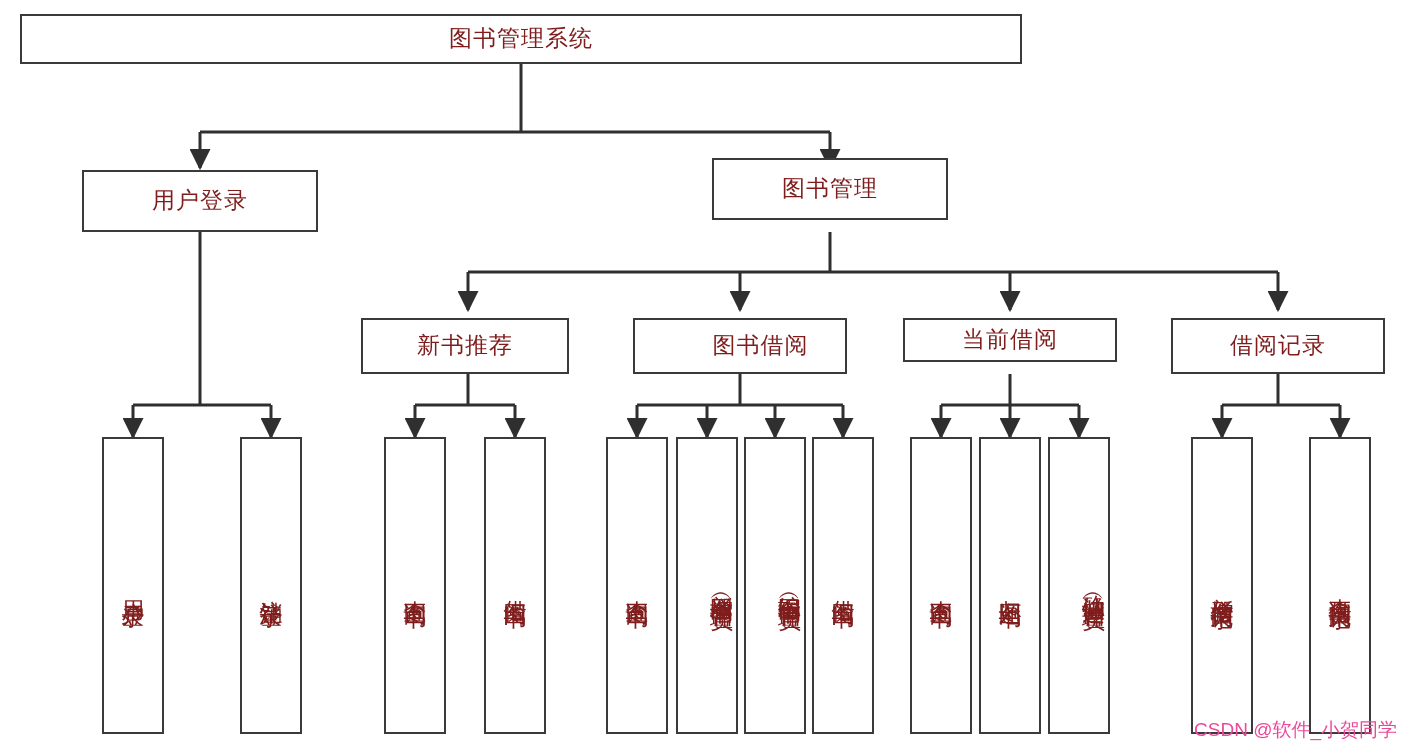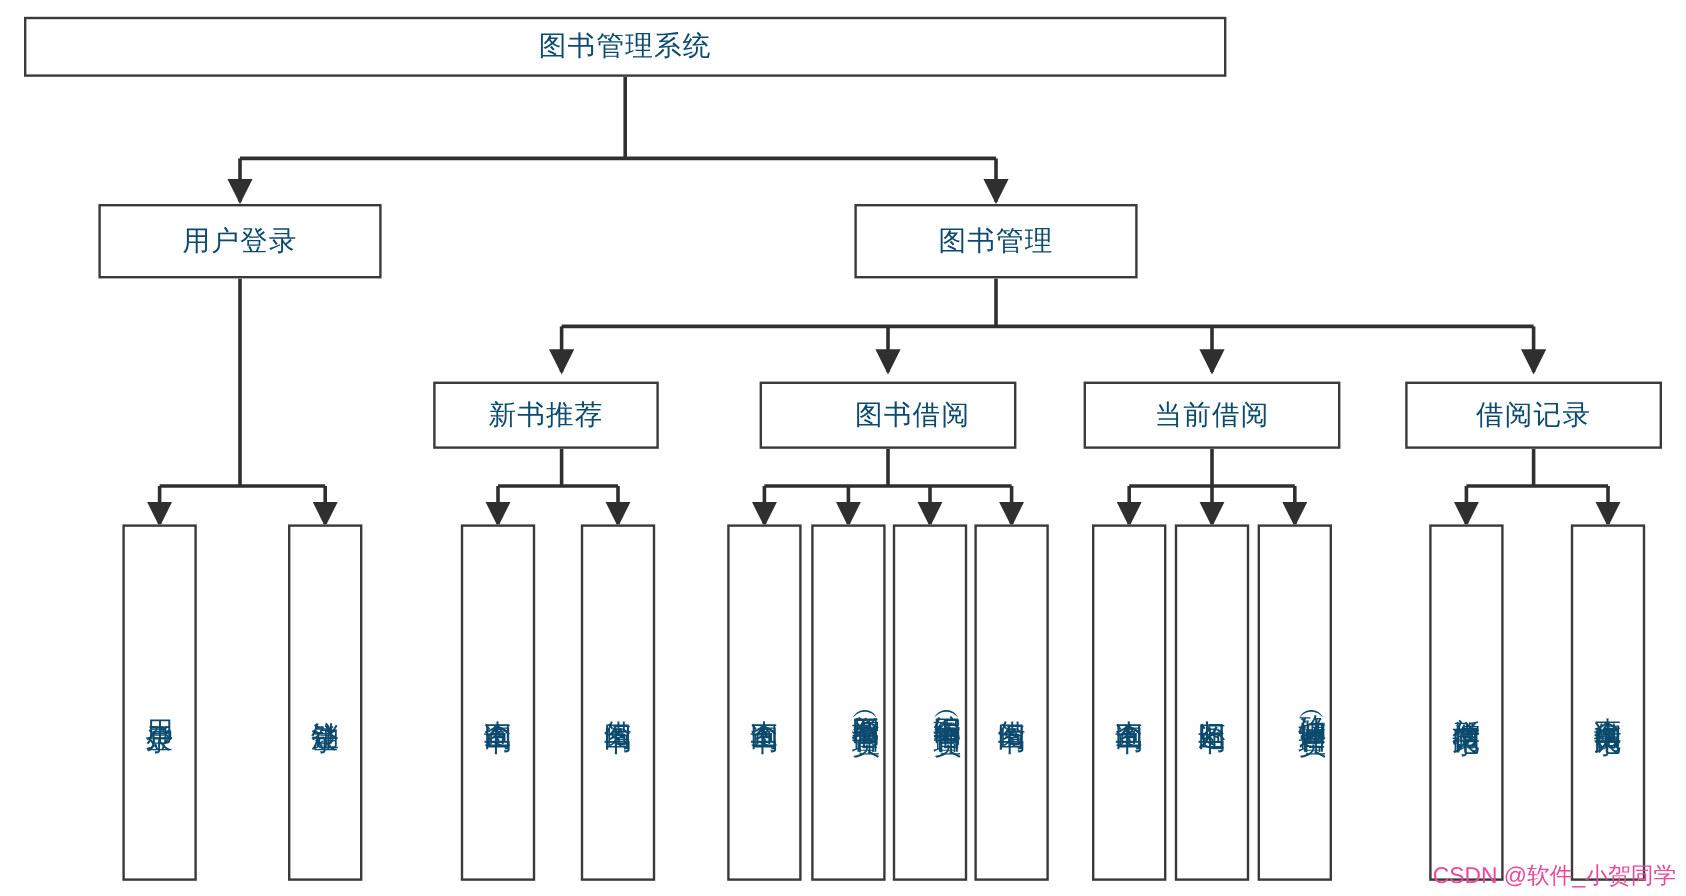--- a/index.html
+++ b/index.html
@@ -26,21 +26,21 @@
     height: 747px;
   }
   .node {
     position: absolute;
     box-sizing: border-box;
     background: #ffffff;
     border: 2px solid #3a3a3a;
     display: flex;
     align-items: center;
     justify-content: center;
-    color: #0c4a6e;
+    color: #7f1d1d;
   }
   .node-h {
     font-size: 23px;
     letter-spacing: 1px;
     line-height: 1.2;
   }
   .node-v {
     writing-mode: vertical-rl;
     text-orientation: upright;
     font-size: 23px;
@@ -114,25 +114,25 @@
       <path d="M 1278 374 L 1278 405"></path>
       <path d="M 1222 405 L 1340 405"></path>
       <path d="M 1222 405 L 1222 437" marker-end="url(#arrow)"></path>
       <path d="M 1340 405 L 1340 437" marker-end="url(#arrow)"></path>
     </g>
   </svg>
 
   <div class="node node-h" style="left:20px; top:14px; width:1002px; height:50px;">图书管理系统</div>
 
   <div class="node node-h" style="left:82px; top:170px; width:236px; height:62px;">用户登录</div>
-  <div class="node node-h" style="left:712px; top:170px; width:236px; height:62px;">图书管理</div>
+  <div class="node node-h" style="left:712px; top:158px; width:236px; height:62px;">图书管理</div>
 
-  <div class="node node-h" style="left:361px; top:318px; width:188px; height:56px;">新书推荐</div>
+  <div class="node node-h" style="left:361px; top:318px; width:208px; height:56px;">新书推荐</div>
   <div class="node node-h" style="left:633px; top:318px; width:214px; height:56px;padding-left:41px;">图书借阅</div>
-  <div class="node node-h" style="left:903px; top:318px; width:214px; height:56px;">当前借阅</div>
+  <div class="node node-h" style="left:903px; top:318px; width:214px; height:44px;">当前借阅</div>
   <div class="node node-h" style="left:1171px; top:318px; width:214px; height:56px;">借阅记录</div>
 
   <div class="node node-v" style="left:102px; top:437px; width:62px; height:297px;">用户登录</div>
   <div class="node node-v" style="left:240px; top:437px; width:62px; height:297px;">注销登录</div>
 
   <div class="node node-v" style="left:384px; top:437px; width:62px; height:297px;">查询图书</div>
   <div class="node node-v" style="left:484px; top:437px; width:62px; height:297px;">借阅图书</div>
 
   <div class="node node-v" style="left:606px; top:437px; width:62px; height:297px;">查询图书</div>
   <div class="node node-v align-top" style="left:676px; top:437px; width:62px; height:297px;">新增图书（管理员）</div>

